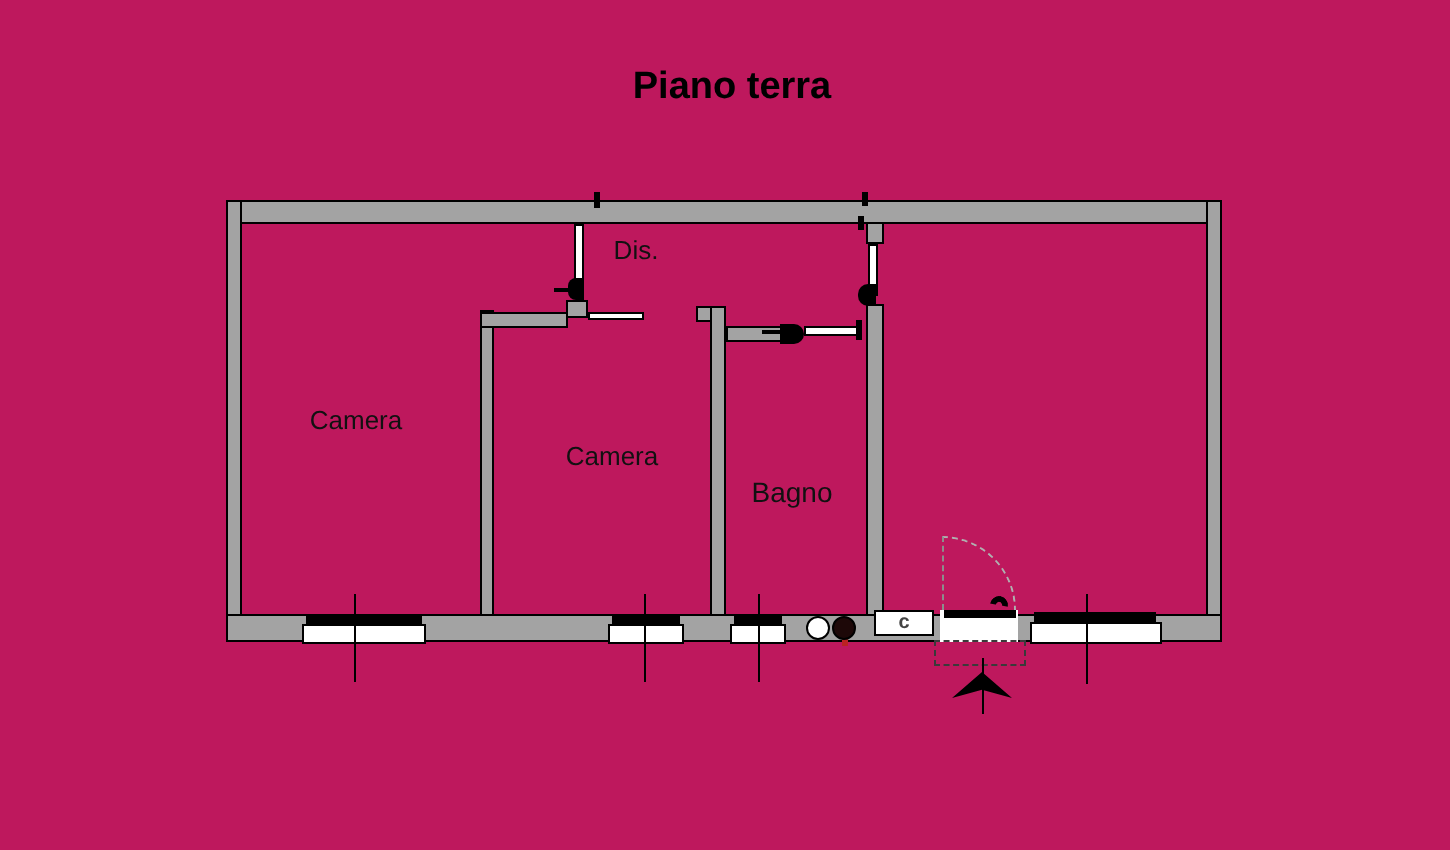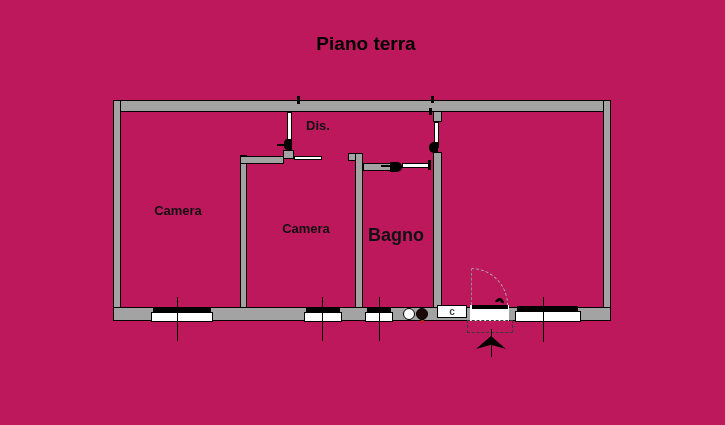--- a/index.html
+++ b/index.html
@@ -7,21 +7,21 @@
     position:relative;width:725px;height:425px;background:#be185d;overflow:hidden;
     font-family:"Liberation Sans",sans-serif;
     padding-left:29px;
   }
   .wall{position:absolute;background:#a3a3a3;border:1px solid #000;box-sizing:border-box;z-index:1;}
   .thin{position:absolute;background:#fff;border:1px solid #000;box-sizing:border-box;z-index:3;}
   .whitegap{position:absolute;background:#fff;z-index:2;}
   .blackbar{position:absolute;background:#000;z-index:4;}
   .cline{position:absolute;background:#000;width:1px;z-index:5;}
   .lbl{
-    position:absolute;font-weight:bold;color:#111;white-space:nowrap;
+    position:absolute;font-weight:normal;color:#111;white-space:nowrap;
     transform:translate(-50%,-50%);z-index:6;font-size:13px;letter-spacing:0px;
   }
   .title{
     position:absolute;left:366px;top:44px;transform:translate(-50%,-50%);
     font-weight:bold;font-size:19px;color:#000;white-space:nowrap;z-index:6;
     font-family:"Liberation Sans",sans-serif;
   }
   .wedge{position:absolute;background:#000;z-index:5;}
   .arc{
     position:absolute;left:471px;top:268px;width:37px;height:37px;z-index:4;
@@ -109,16 +109,16 @@
   <div class="thin" style="left:515px;top:311px;width:66px;height:11px;"></div>
   <div class="cline" style="left:543px;top:297px;height:45px;"></div>
 
   <div class="circle" style="left:403px;top:308px;width:12px;height:12px;background:#fff;border:1px solid #000;"></div>
   <div class="circle" style="left:416px;top:308px;width:12px;height:12px;background:#1d0808;border:1px solid #000;"></div>
   <div class="blackbar" style="left:421px;top:318px;width:3px;height:5px;background:#bb2222;"></div>
   <div class="cbox"><span>c</span></div>
 
   <div class="lbl" style="left:178px;top:210px;">Camera</div>
   <div class="lbl" style="left:306px;top:228px;">Camera</div>
-  <div class="lbl" style="left:396px;top:235px;font-size:18px;">Bagno</div>
+  <div class="lbl" style="left:396px;top:246px;font-size:14px;">Bagno</div>
   <div class="lbl" style="left:318px;top:125px;">Dis.</div>
 
 </div>
 
 </body></html>

